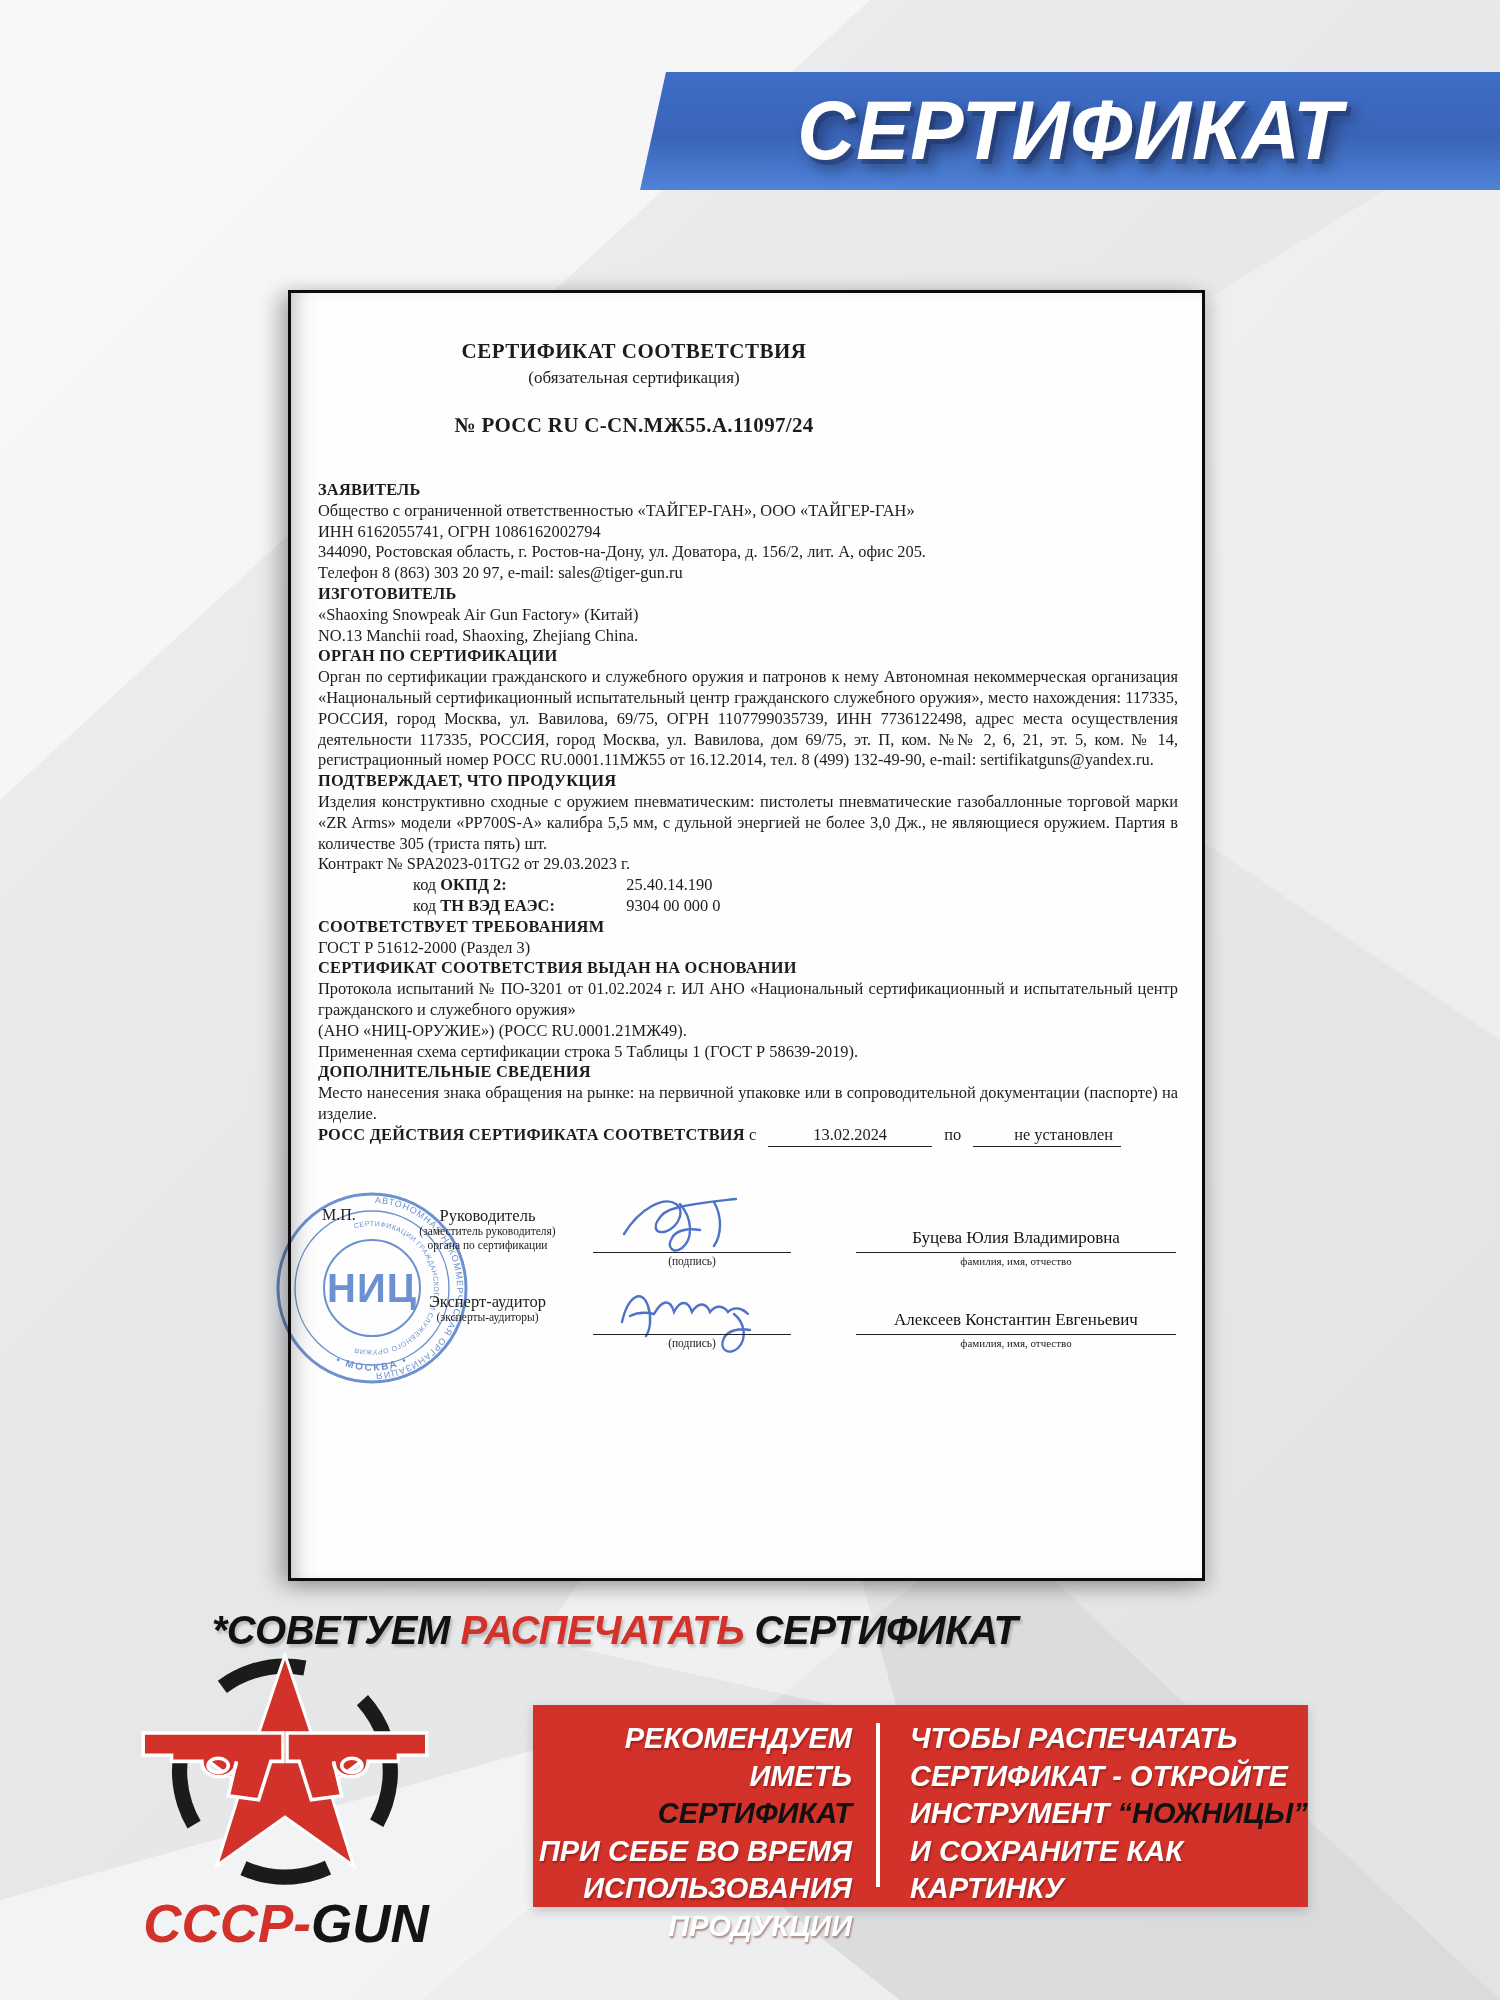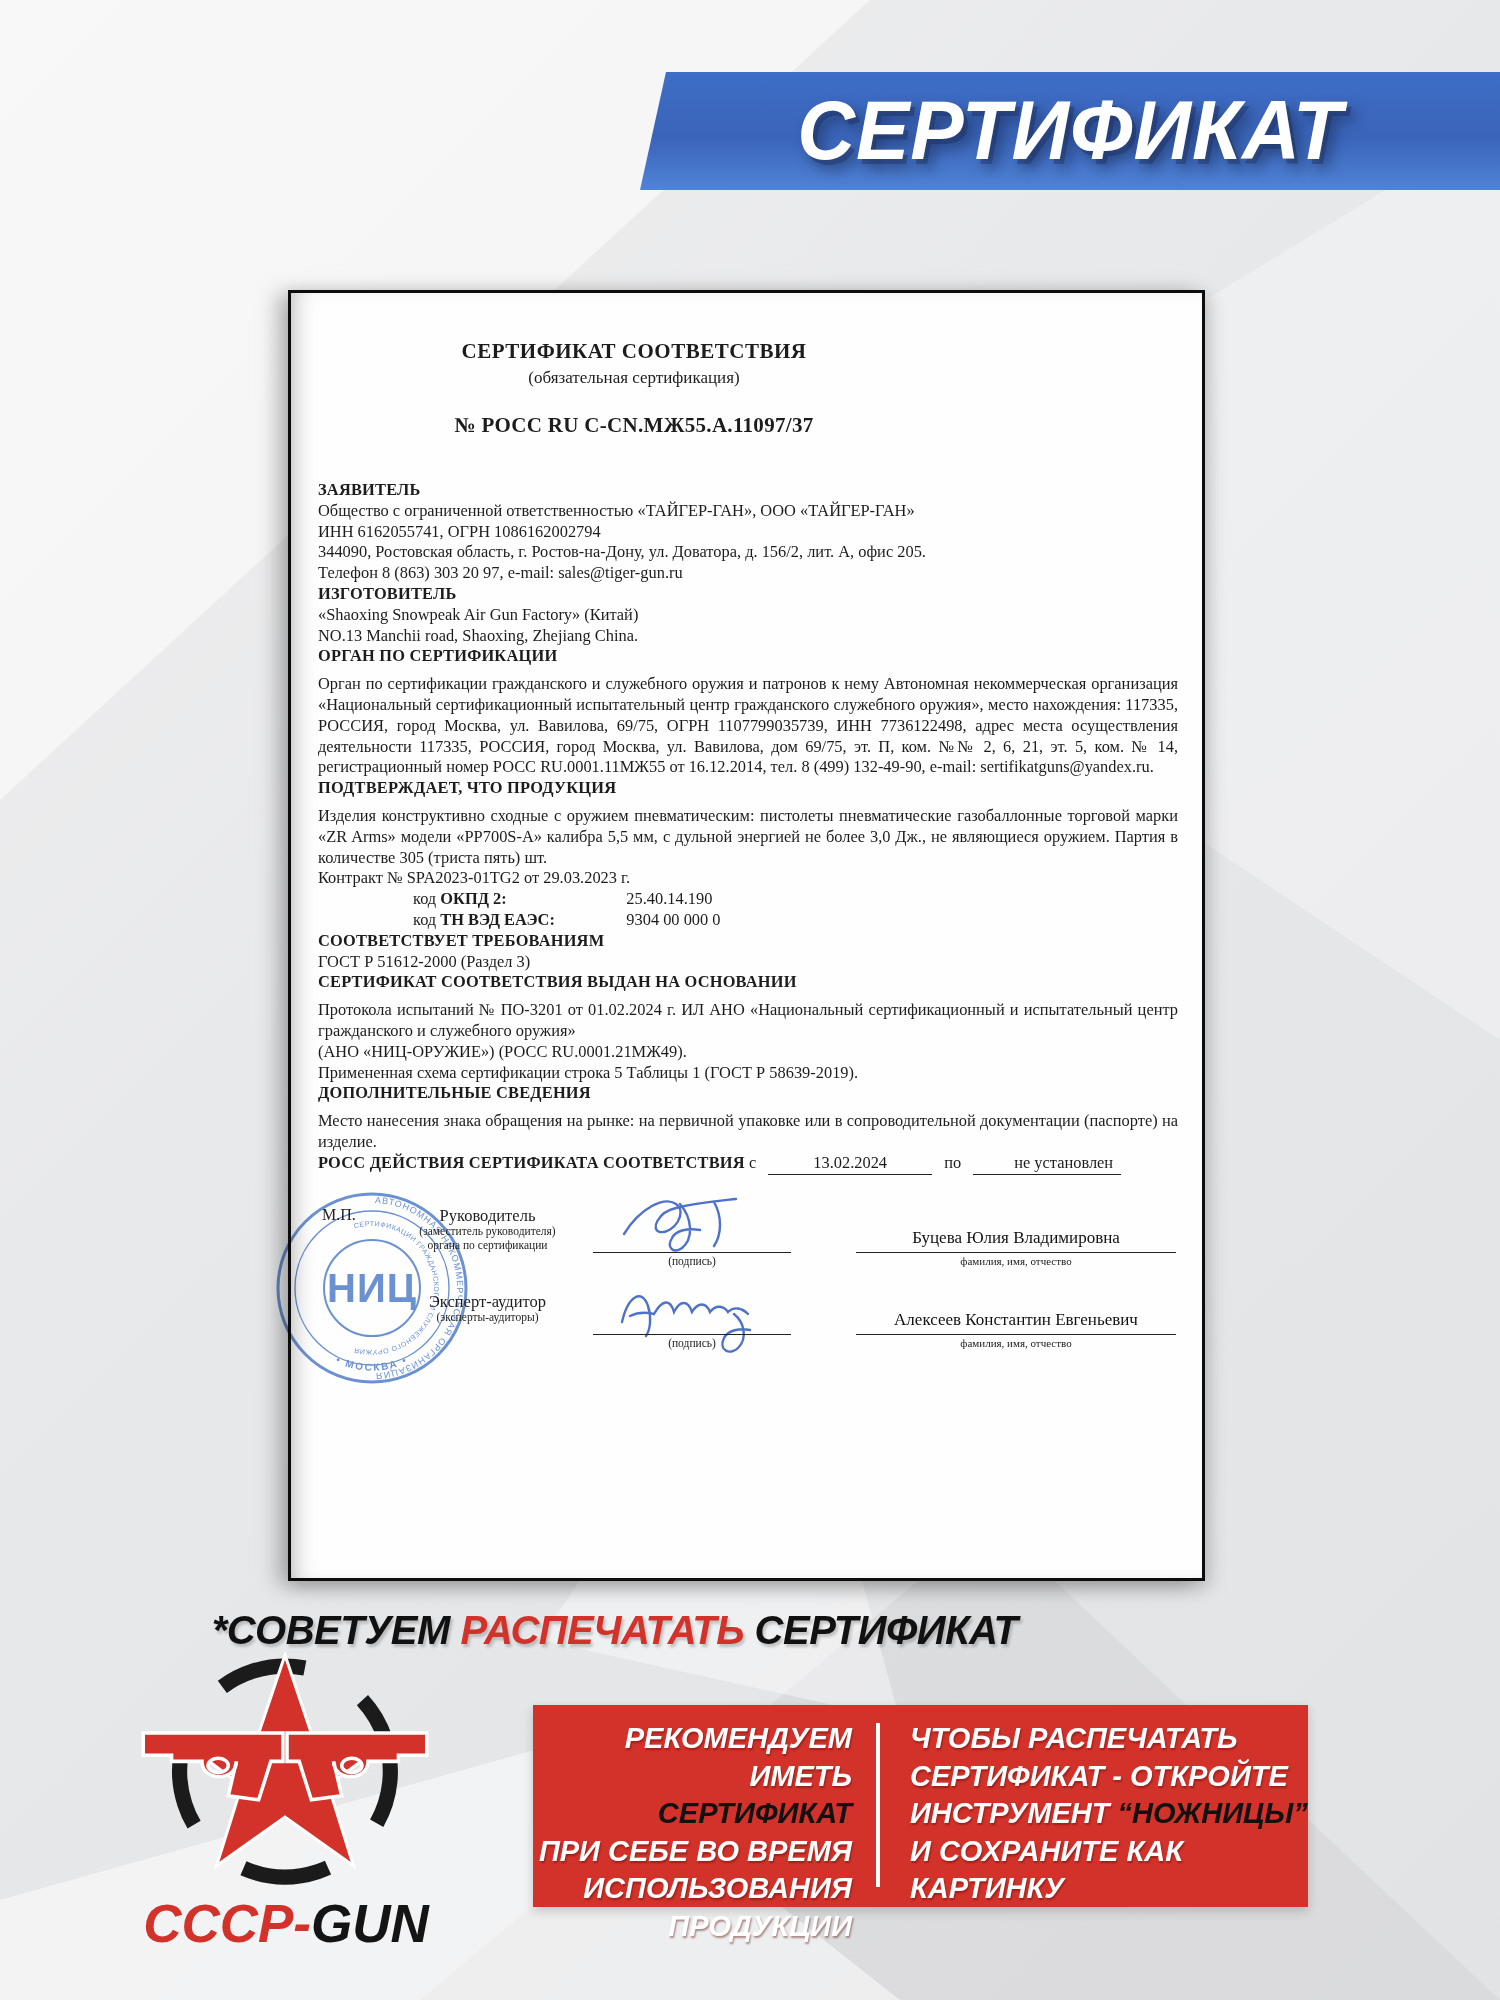--- a/index.html
+++ b/index.html
@@ -32,21 +32,21 @@
       inset 16px 0 24px -16px rgba(0,0,0,.35);}
   .doc{font-family:"Liberation Serif","DejaVu Serif",serif;color:#1c1c1c;
     font-size:16.4px;line-height:20.8px;}
   .docflow{left:318px;top:338px;width:860px;}
   .doc-center{width:632px;text-align:center;}
   .t1{font-size:21px;font-weight:bold;line-height:26px;letter-spacing:.5px;}
   .t2{font-size:17px;line-height:24px;margin-top:2px;}
   .t3{font-size:21px;font-weight:bold;line-height:26px;margin-top:22px;letter-spacing:.3px;}
   .hdr{font-weight:bold;letter-spacing:.2px;}
   .first-hdr{margin-top:42px;}
-  .just{text-align:justify;margin-top:7px;}
+  .just{text-align:justify;}
   .code-line .lbl-pre{margin-left:95px;}
   .code-line .lbl{font-weight:bold;display:inline-block;min-width:150px;}
   .code-line .val{display:inline-block;margin-left:36px;}
   .validity{margin-top:0;}
   .uv{display:inline-block;border-bottom:1.6px solid #222;text-align:center;padding:0 8px;}
   .uv1{min-width:148px;margin:0 12px;}
   .uv2{min-width:132px;margin-left:12px;text-align:right;}
 
   
   .mp{font-family:"Liberation Serif","DejaVu Serif",serif;font-size:16px;color:#222;}
@@ -95,21 +95,21 @@
   <div class="abs banner">
     <div class="banner-text">СЕРТИФИКАТ</div>
   </div>
 
   <div class="abs page"></div>
 
   <div class="abs docflow doc">
     <div class="doc-center">
       <div class="t1">СЕРТИФИКАТ СООТВЕТСТВИЯ</div>
       <div class="t2">(обязательная сертификация)</div>
-      <div class="t3">№ РОСС RU C-CN.МЖ55.А.11097/37</div>
+      <div class="t3">№ РОСС RU C-CN.МЖ55.А.11097/24</div>
     </div>
 
     <div class="hdr first-hdr">ЗАЯВИТЕЛЬ</div>
     <div>Общество с ограниченной ответственностью «ТАЙГЕР-ГАН», ООО «ТАЙГЕР-ГАН»</div>
     <div>ИНН 6162055741, ОГРН 1086162002794</div>
     <div>344090, Ростовская область, г. Ростов-на-Дону, ул. Доватора, д. 156/2, лит. А, офис 205.</div>
     <div>Телефон 8 (863) 303 20 97, e-mail: sales@tiger-gun.ru</div>
 
     <div class="hdr">ИЗГОТОВИТЕЛЬ</div>
     <div>«Shaoxing Snowpeak Air Gun Factory» (Китай)</div>

